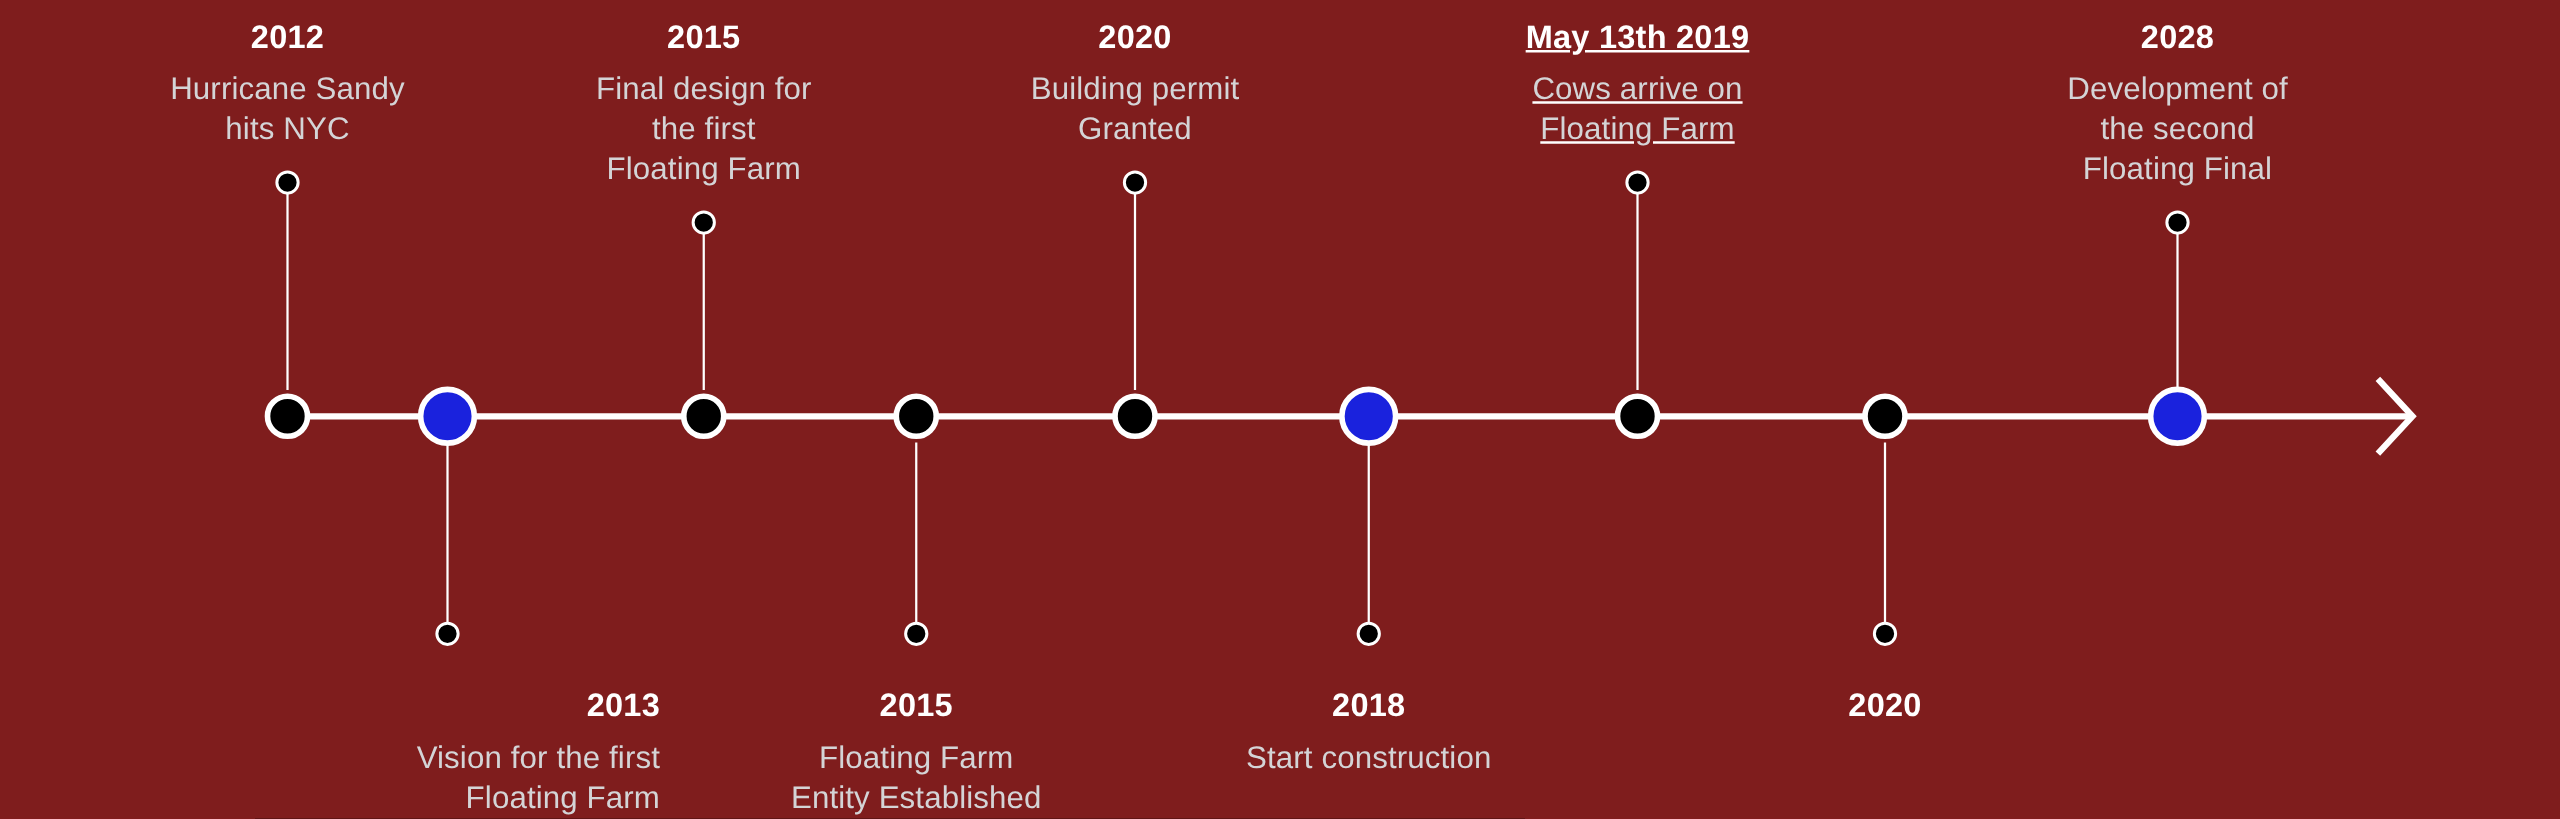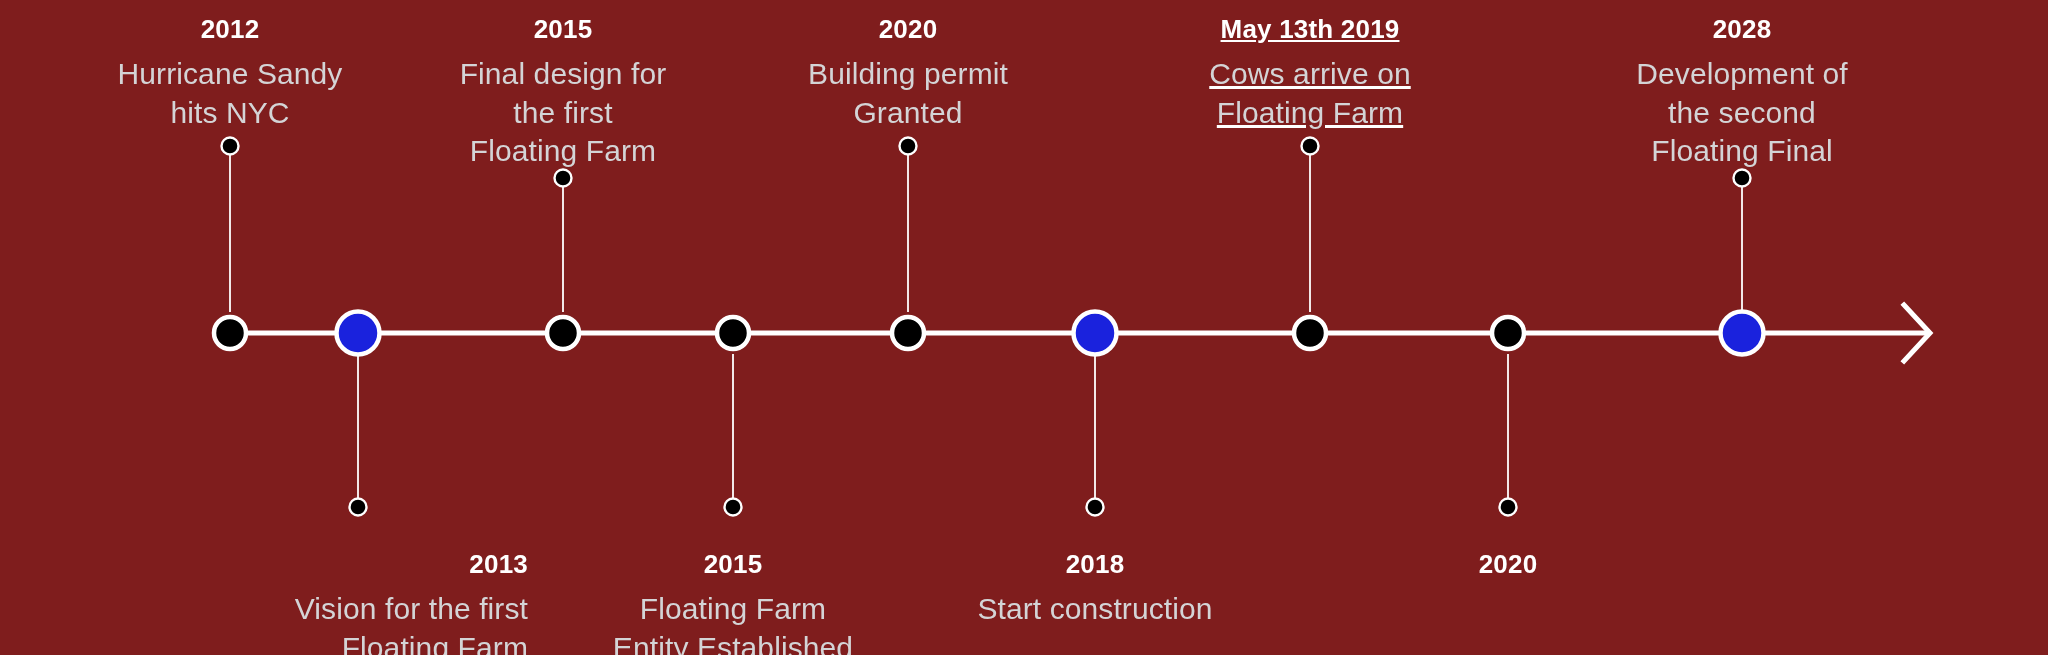--- a/index.html
+++ b/index.html
@@ -40,21 +40,21 @@
   .event-year {
     display: block;
     font-size: 26px;
     font-weight: bold;
     color: #ffffff;
     letter-spacing: 0.2px;
     margin-bottom: 9px;
   }
   .event-desc {
     display: block;
-    font-size: 30px;
+    font-size: 25px;
     font-weight: 400;
     color: #d4d4d6;
     white-space: pre-line;
     letter-spacing: 0.1px;
   }
 </style>
 </head>
 <body>
 
 <div id="timeline-root">

